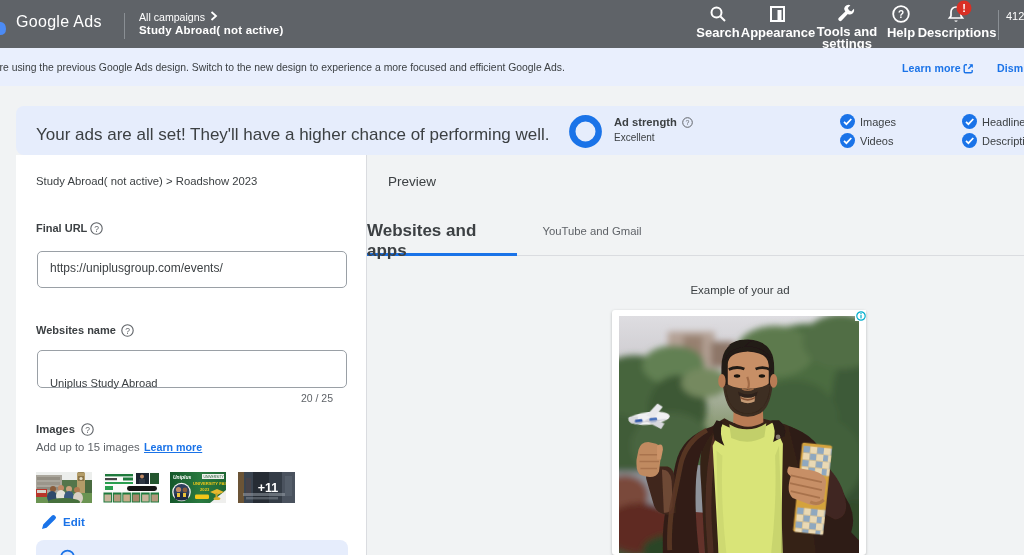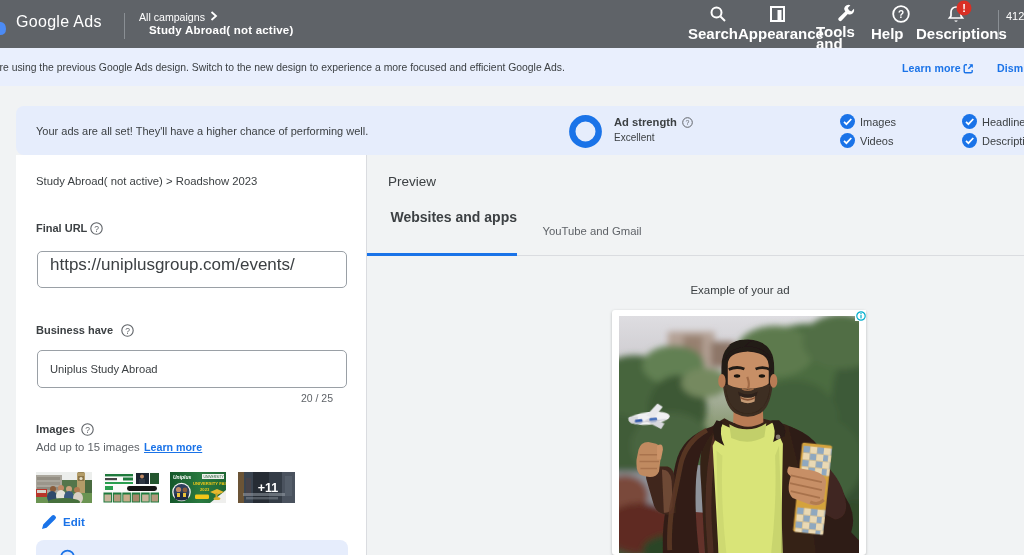--- a/index.html
+++ b/index.html
@@ -8,36 +8,36 @@
   .abs { position:absolute; }
   .topbar { left:0; top:0; width:1024px; height:48px; background:#5f6368; }
   .notif { left:0; top:48px; width:1024px; height:38px; background:#e9effd; }
   .bluecard { left:16px; top:106px; width:1010px; height:49px; background:#e6edfc; border-radius:8px 0 0 8px; }
   .leftpanel { left:16px; top:155px; width:350px; height:400px; background:#fff; }
   .rightline { left:366px; top:155px; width:1px; height:400px; background:#dadce0; }
   .dtxt { color:#3c4043; }
   .gtxt { color:#5f6368;text-align:center; }
   .blue { color:#1a73e8; }
   .ibox { border:1px solid #9aa0a6; border-radius:5px; background:#fff; }
-  .tblabel { color:#fff; font-size:15px; font-weight:bold; text-align:left; }
+  .tblabel { color:#fff; font-size:13px; font-weight:bold; text-align:center; }
 </style>
 </head>
 <body>
 
 <div class="abs topbar"></div>
 <svg class="abs" style="left:-8px;top:22px" width="15" height="14" viewBox="0 0 15 14">
   <path d="M2 0 L9 0 Q14 1 14 7 Q14 13 8 13 L3 13 Q0 12 0 7 Z" fill="#4c8bf5"></path>
 </svg>
 <div class="abs" style="left:16px;top:13px;color:#fff;font-size:16px;letter-spacing:0.3px;">Google Ads</div>
 <div class="abs" style="left:124px;top:13px;width:1px;height:26px;background:#8a8f94;"></div>
 <div class="abs" style="left:139px;top:11px;color:#fff;font-size:10.6px;">All campaigns</div>
 <svg class="abs" style="left:209px;top:11px" width="10" height="10" viewBox="0 0 10 10">
     <path d="M2.5 1 L7 5 L2.5 9" stroke="#fff" stroke-width="1.8" fill="none"></path>
   </svg>
-<div class="abs" style="left:139px;top:24px;color:#fff;font-size:11.5px;font-weight:bold;letter-spacing:0.2px;margin-left:10px;">Study Abroad( not active)</div>
+<div class="abs" style="left:139px;top:24px;color:#fff;font-size:11.5px;font-weight:bold;letter-spacing:0.2px;">Study Abroad( not active)</div>
 
 <svg class="abs" style="left:709px;top:5px" width="18" height="18" viewBox="0 0 18 18">
     <circle cx="7.5" cy="7.5" r="5" stroke="#fff" stroke-width="2" fill="none"></circle>
     <path d="M11.5 11.5 L16 16" stroke="#fff" stroke-width="2"></path>
   </svg>
 <div class="abs tblabel" style="left:688px;top:25px;width:60px;">Search</div>
 
 <svg class="abs" style="left:769px;top:5px" width="18" height="18" viewBox="0 0 18 18">
     <rect x="2" y="2" width="13" height="14" stroke="#fff" stroke-width="2" fill="none"></rect>
     <rect x="8.5" y="5" width="4" height="11" fill="#fff"></rect>
@@ -72,21 +72,21 @@
 <div class="abs dtxt" style="left:-20px;top:62px;font-size:10.4px;white-space:nowrap;">You're using the previous Google Ads design. Switch to the new design to experience a more focused and efficient Google Ads.</div>
 <div class="abs blue" style="left:902px;top:62px;font-size:10.6px;font-weight:bold;letter-spacing:0.1px;">Learn more</div>
 <svg class="abs" style="left:963px;top:62.5px" width="11" height="11" viewBox="0 0 11 11">
     <path d="M4 1.8 H2.5 Q1.2 1.8 1.2 3.1 V8.5 Q1.2 9.8 2.5 9.8 H7.9 Q9.2 9.8 9.2 8.5 V7" stroke="#1a73e8" stroke-width="1.4" fill="none"></path>
     <path d="M6 1.2 h3.8 v3.8 z" fill="#1a73e8"></path>
     <path d="M9.3 1.7 L5.3 5.7" stroke="#1a73e8" stroke-width="1.4"></path>
   </svg>
 <div class="abs blue" style="left:997px;top:62px;font-size:10.6px;font-weight:bold;letter-spacing:0.1px;">Dismiss</div>
 
 <div class="abs bluecard"></div>
-<div class="abs dtxt" style="left:36px;top:125px;font-size:11px;">Your ads are all set! They'll have a higher chance of performing well.</div>
+<div class="abs dtxt" style="left:36px;top:125px;font-size:17px;">Your ads are all set! They'll have a higher chance of performing well.</div>
 <svg class="abs" style="left:569px;top:115px" width="33" height="33" viewBox="0 0 33 33">
     <circle cx="16.5" cy="16.5" r="13.2" stroke="#1a73e8" stroke-width="6.4" fill="none"></circle>
   </svg>
 <div class="abs dtxt" style="left:614px;top:116px;font-size:11.2px;font-weight:bold;">Ad strength</div>
 <svg class="abs" style="left:682px;top:117px" width="11" height="11" viewBox="0 0 11 11">
     <circle cx="5.5" cy="5.5" r="4.8" stroke="#5f6368" stroke-width="1" fill="none"></circle>
     <text x="5.5" y="8" font-size="7" fill="#5f6368" text-anchor="middle" font-family="Liberation Sans">?</text>
   </svg>
 <div class="abs dtxt" style="left:614px;top:132px;font-size:10px;">Excellent</div>
 
@@ -114,29 +114,29 @@
 <div class="abs leftpanel"></div>
 <div class="abs rightline"></div>
 <div class="abs dtxt" style="left:36px;top:175px;font-size:11.3px;">Study Abroad( not active) &gt; Roadshow 2023</div>
 
 <div class="abs dtxt" style="left:36px;top:222px;font-size:11px;font-weight:bold;">Final URL</div>
 <svg class="abs" style="left:90px;top:222px" width="13" height="13" viewBox="0 0 13 13">
     <circle cx="6.5" cy="6.5" r="5.7" stroke="#5f6368" stroke-width="1.1" fill="none"></circle>
     <text x="6.5" y="9.5" font-size="8.5" fill="#5f6368" text-anchor="middle" font-family="Liberation Sans">?</text>
   </svg>
 <div class="abs ibox" style="left:37px;top:251px;width:310px;height:37px;"></div>
-<div class="abs dtxt" style="left:50px;top:255px;font-size:17px;text-align:right;">https://uniplusgroup.com/events/</div>
-
-<div class="abs dtxt" style="left:36px;top:324px;font-size:11px;font-weight:bold;">Business have</div>
+<div class="abs dtxt" style="left:50px;top:261px;font-size:12px;text-align:right;">https://uniplusgroup.com/events/</div>
+
+<div class="abs dtxt" style="left:36px;top:324px;font-size:11px;font-weight:bold;">Websites name</div>
 <svg class="abs" style="left:121px;top:324px" width="13" height="13" viewBox="0 0 13 13">
     <circle cx="6.5" cy="6.5" r="5.7" stroke="#5f6368" stroke-width="1.1" fill="none"></circle>
     <text x="6.5" y="9.5" font-size="8.5" fill="#5f6368" text-anchor="middle" font-family="Liberation Sans">?</text>
   </svg>
 <div class="abs ibox" style="left:37px;top:350px;width:310px;height:38px;"></div>
-<div class="abs dtxt" style="left:50px;top:363px;font-size:11.2px;">Uniplus Study Abroad</div>
+<div class="abs dtxt" style="left:50px;top:377px;font-size:11.2px;">Uniplus Study Abroad</div>
 <div class="abs gtxt" style="left:247px;top:392px;width:86px;font-size:10.5px;text-align:right;">20 / 25</div>
 
 <div class="abs dtxt" style="left:36px;top:423px;font-size:11.3px;font-weight:bold;">Images</div>
 <svg class="abs" style="left:81px;top:423px" width="13" height="13" viewBox="0 0 13 13">
     <circle cx="6.5" cy="6.5" r="5.7" stroke="#5f6368" stroke-width="1.1" fill="none"></circle>
     <text x="6.5" y="9.5" font-size="8.5" fill="#5f6368" text-anchor="middle" font-family="Liberation Sans">?</text>
   </svg>
 <div class="abs gtxt" style="left:36px;top:441px;font-size:11.3px;">Add up to 15 images</div>
 <div class="abs blue" style="left:144px;top:441px;font-size:10.7px;font-weight:bold;text-decoration:underline;">Learn more</div>
 
@@ -240,21 +240,21 @@
 <div class="abs blue" style="left:63px;top:516px;font-size:11.5px;font-weight:bold;">Edit</div>
 
 <div class="abs" style="left:36px;top:540px;width:312px;height:15px;background:#e6edfc;border-radius:8px 8px 0 0;"></div>
 <svg class="abs" style="left:60px;top:549px" width="15" height="6" viewBox="0 0 15 6">
     <circle cx="7.5" cy="8" r="6.4" stroke="#1a73e8" stroke-width="1.7" fill="none"></circle>
   </svg>
 
 <div class="abs dtxt" style="left:388px;top:174px;font-size:13.5px;">Preview</div>
 <div class="abs" style="left:367px;top:255px;width:657px;height:1px;background:#dadce0;"></div>
 <div class="abs" style="left:367px;top:253px;width:150px;height:3px;background:#1a73e8;"></div>
-<div class="abs dtxt" style="left:367px;top:209px;width:150px;font-size:14px;font-weight:bold;text-align:right;">Websites and apps</div>
+<div class="abs dtxt" style="left:367px;top:221px;width:150px;font-size:17px;font-weight:bold;text-align:left;">Websites and apps</div>
 <div class="abs gtxt" style="left:517px;top:225px;width:150px;font-size:11.3px;text-align:center;">YouTube and Gmail</div>
 <div class="abs dtxt" style="left:640px;top:284px;width:200px;font-size:11.5px;text-align:center;">Example of your ad</div>
 
 <div class="abs" style="left:612px;top:310px;width:254px;height:245px;background:#fff;border-radius:3px;box-shadow:0 1px 3px rgba(0,0,0,0.25);"></div>
 <svg class="abs" style="left:619px;top:316px" width="240" height="237" viewBox="0 0 246 241" preserveAspectRatio="none">
   <defs>
     <filter id="b4" x="-30%" y="-30%" width="160%" height="160%">
         <feGaussianBlur stdDeviation="3"></feGaussianBlur>
       </filter>
     <filter id="b1" x="-30%" y="-30%" width="160%" height="160%">

